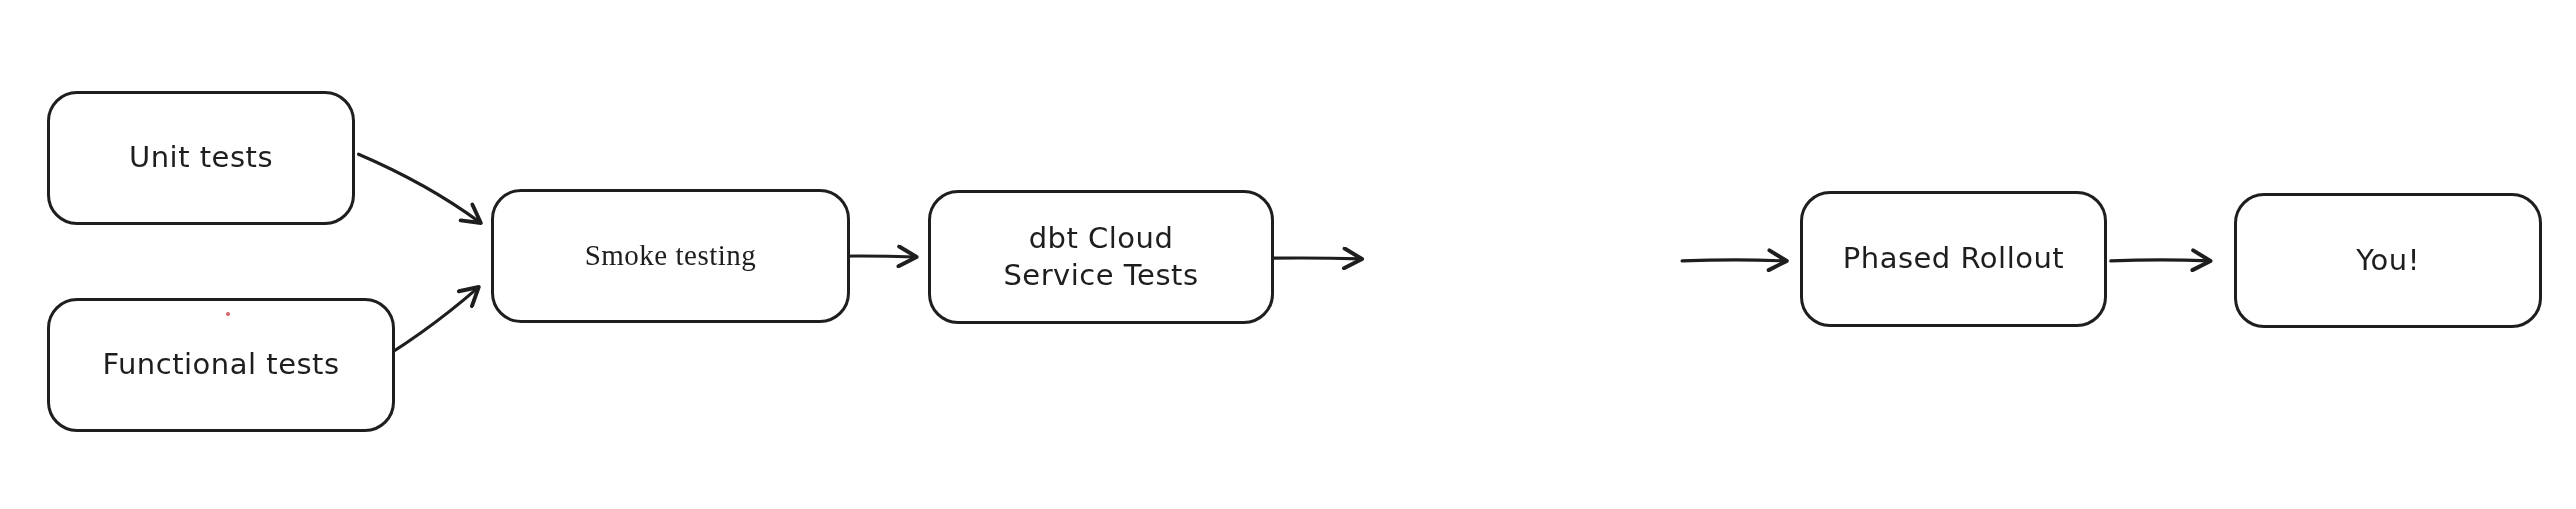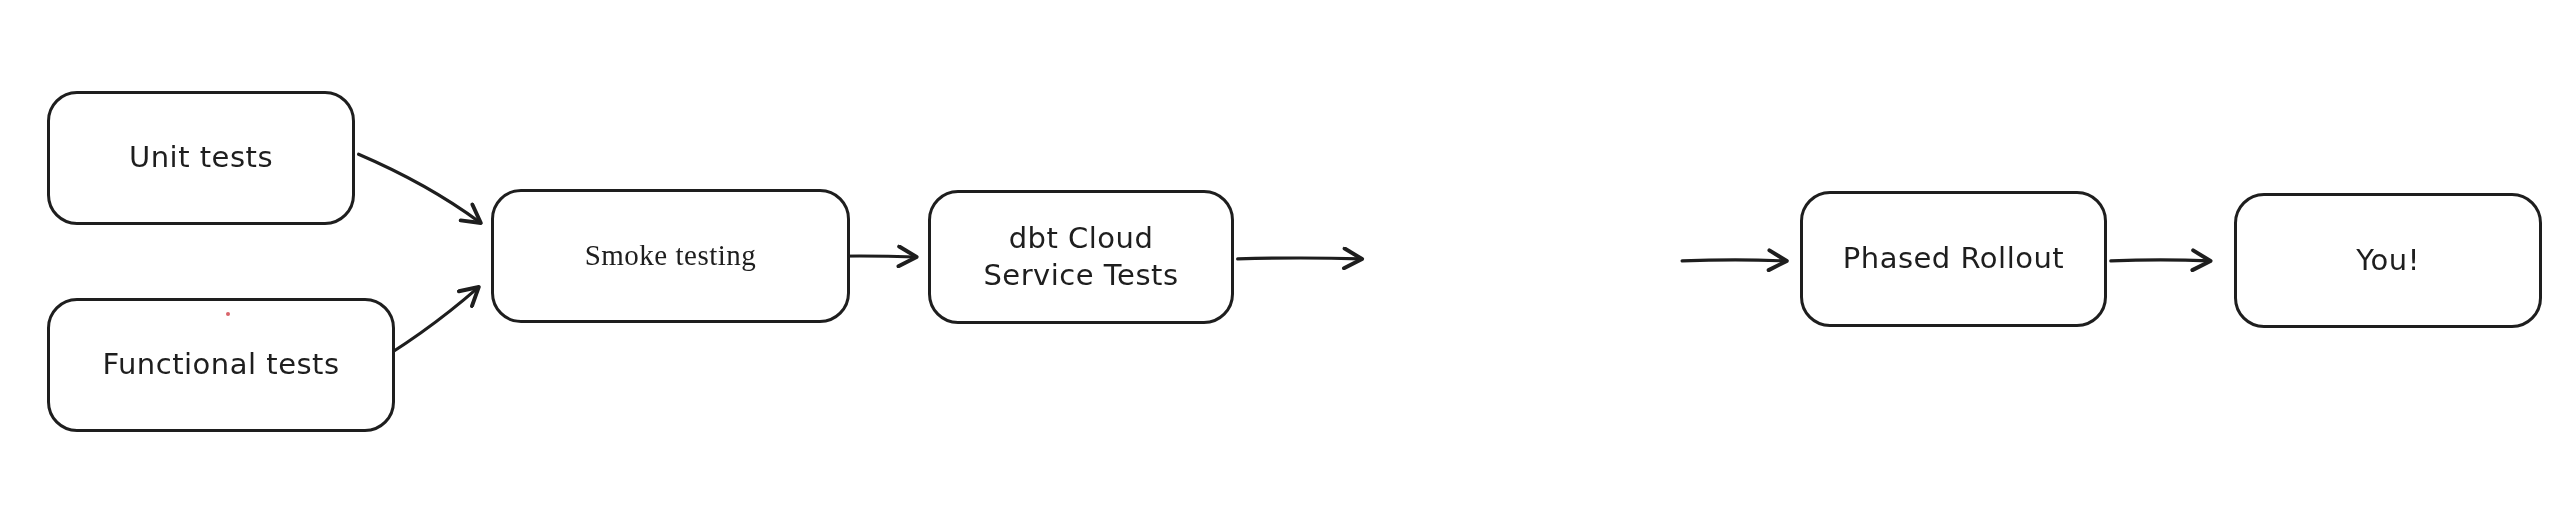--- a/index.html
+++ b/index.html
@@ -35,21 +35,21 @@
     text-align: center;
     color: #1e1e1e;
     font-size: 29px;
     line-height: 1.28;
     letter-spacing: 0.5px;
     white-space: pre-line;
   }
   #node-unit       { left:   47px; top:  91px; width: 308px; height: 134px; }
   #node-functional { left:   47px; top: 298px; width: 348px; height: 134px; }
   #node-smoke      { left:  491px; top: 189px; width: 359px; height: 134px; font-family: Liberation Serif, serif; }
-  #node-dbt        { left:  928px; top: 190px; width: 306px; height: 134px; }
+  #node-dbt        { left:  928px; top: 190px; width: 346px; height: 134px; }
   #node-canary     { left: 1372px; top: 191px; width: 307px; height: 135px; }
   #node-phased     { left: 1800px; top: 191px; width: 307px; height: 136px; }
   #node-you        { left: 2222px; top: 193px; width: 308px; height: 135px; margin-left: 12px; }
   .stray-dot {
     position: absolute;
     left: 226px;
     top: 312px;
     width: 4px;
     height: 4px;
     border-radius: 50%;

